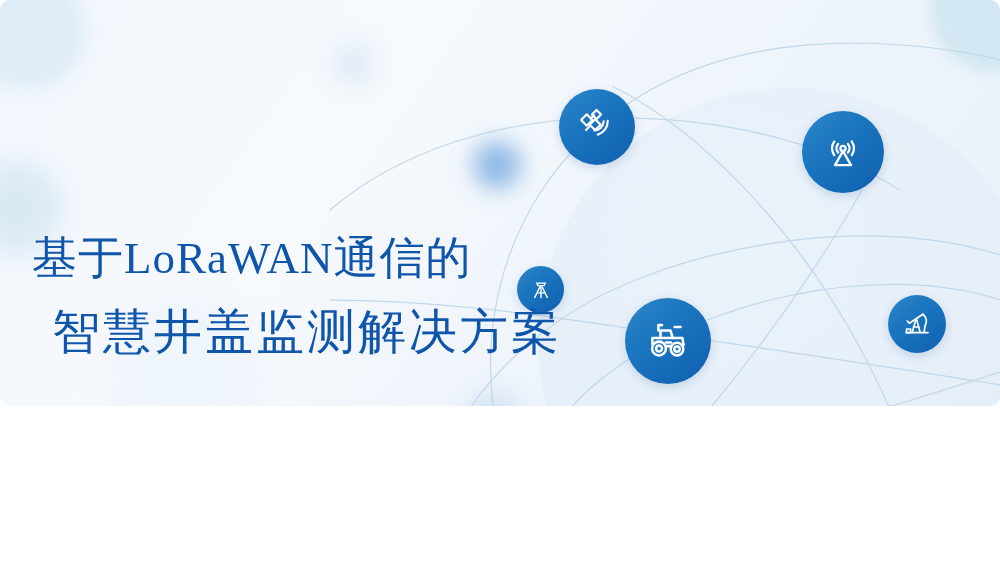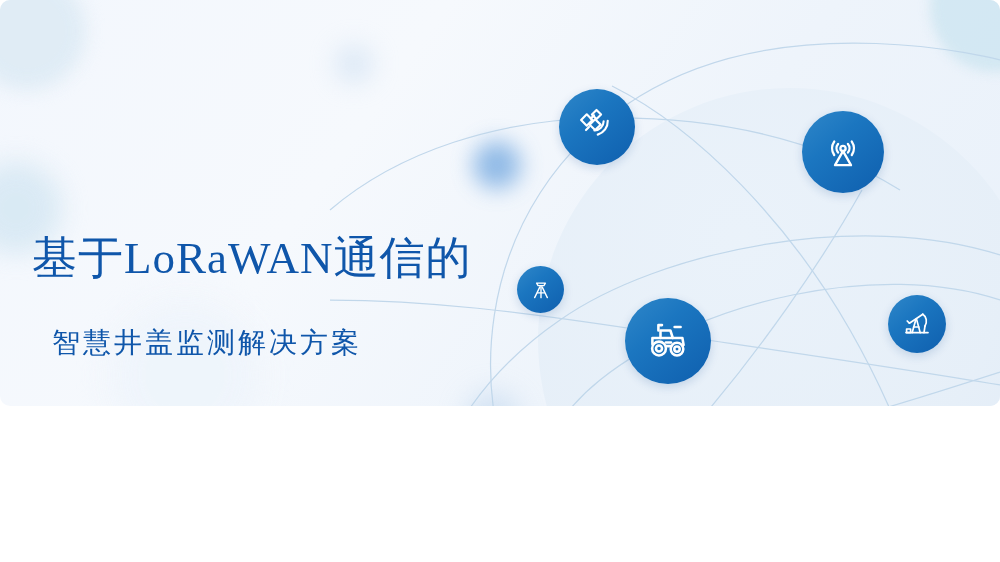--- a/index.html
+++ b/index.html
@@ -132,26 +132,26 @@
     white-space: nowrap;
   }
   .title-line-1 {
     font-family: "Liberation Serif", serif;
     font-size: 45px;
     letter-spacing: 1px;
     line-height: 60px;
     margin-left: 2px;
   }
   .title-line-2 {
-    font-family: Liberation Sans, sans-serif;
-    font-size: 28px;
+    font-family: Liberation Mono, monospace;
+    font-size: 48px;
     letter-spacing: 3px;
     line-height: 62px;
     margin-left: 22px;
-    margin-top: 24px;
+    margin-top: 16px;
   }
 </style>
 </head>
 <body>
 
 <div id="slide">
 
   <div class="blob blob-pale-tl"></div>
   <div class="blob blob-pale-left"></div>
   <div class="blob blob-pale-bl"></div>

